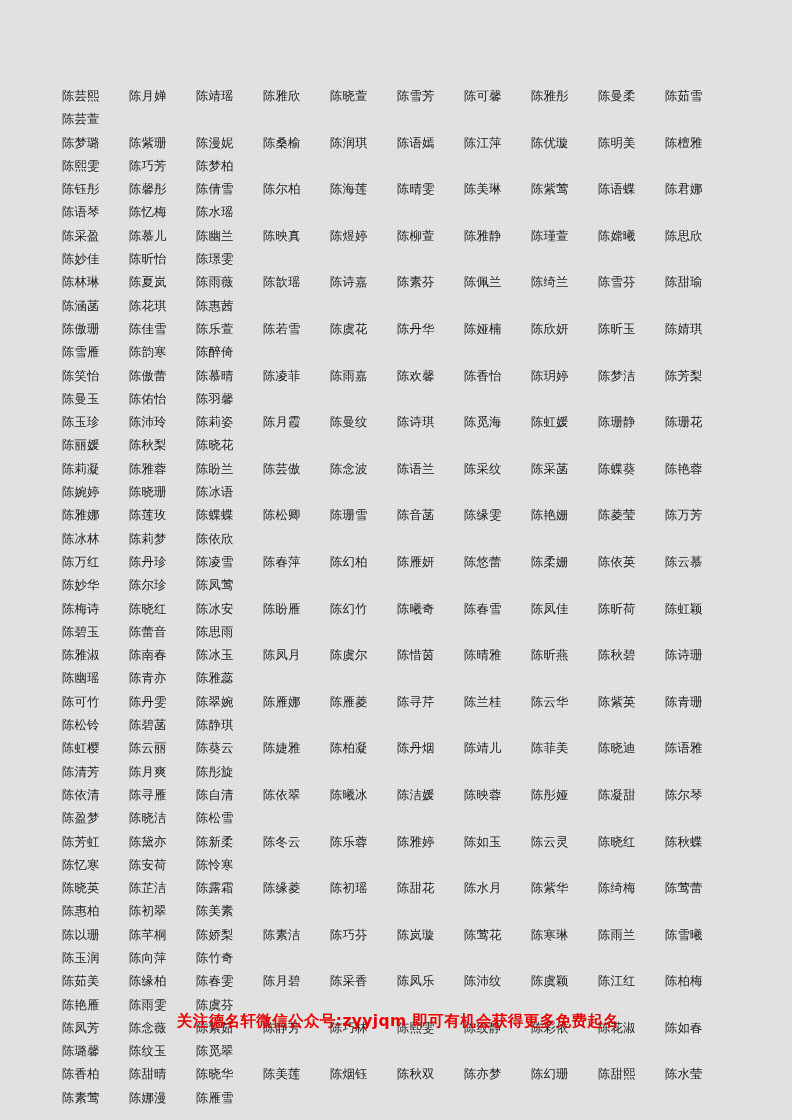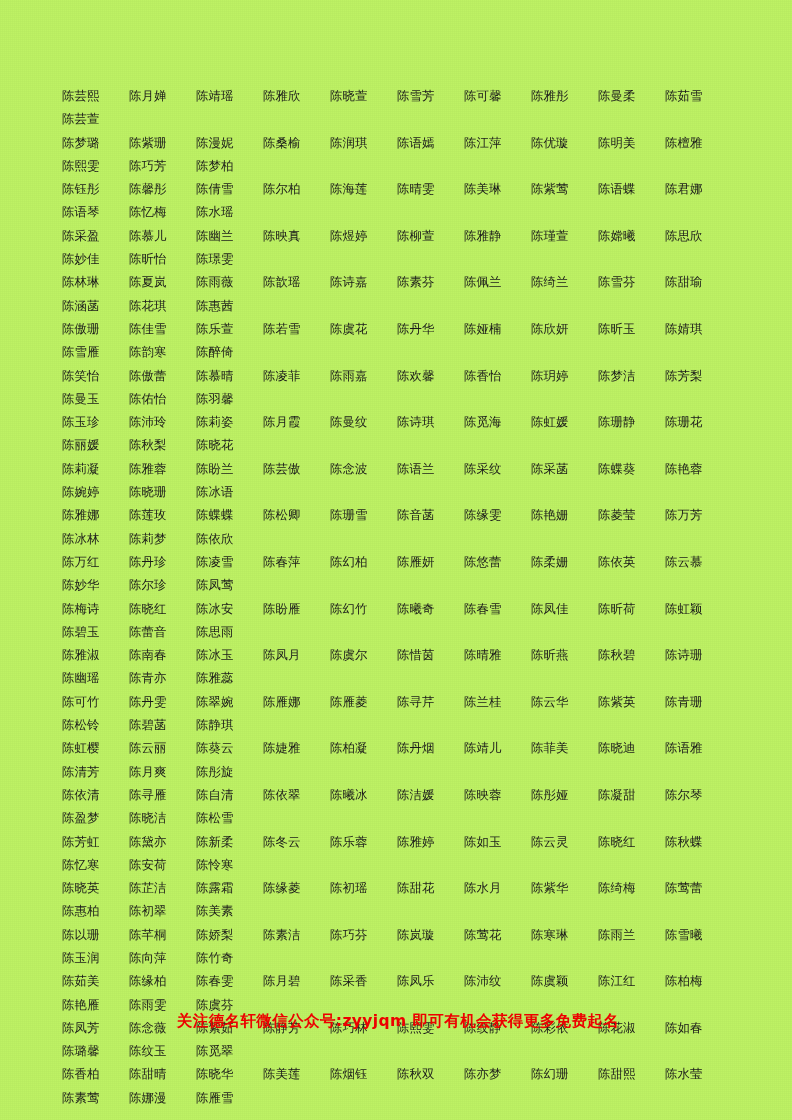--- a/index.html
+++ b/index.html
@@ -15,21 +15,21 @@
     color: #000000;
     position: relative;
     overflow: hidden;
   }
   .page {
     position: absolute;
     left: 0;
     top: 0;
     width: 792px;
     height: 1120px;
-    background: #bef264;
+    background: #e5e5e5;
   }
   .sheet {
     position: absolute;
     left: 62px;
     top: 84px;
     width: 672px;
   }
   .name-row {
     display: block;
     width: 672px;

